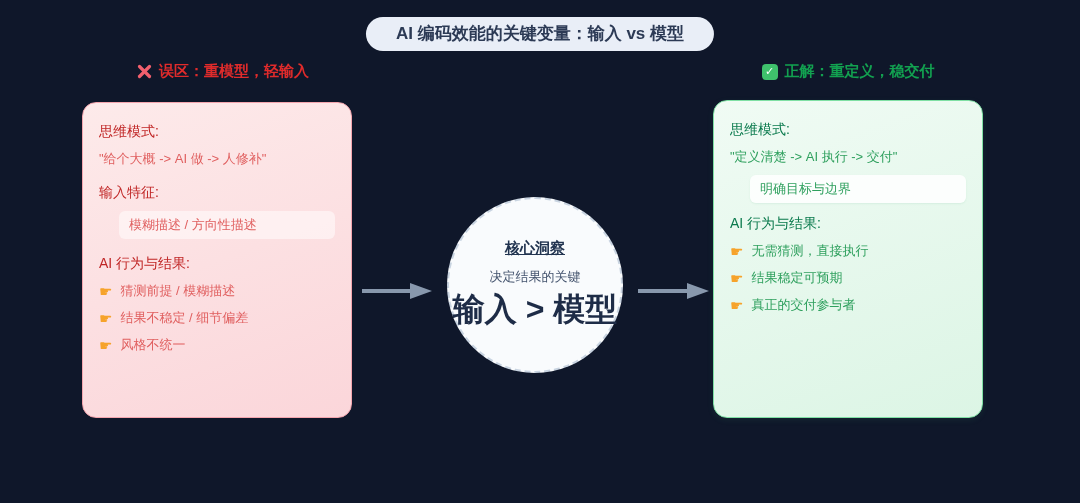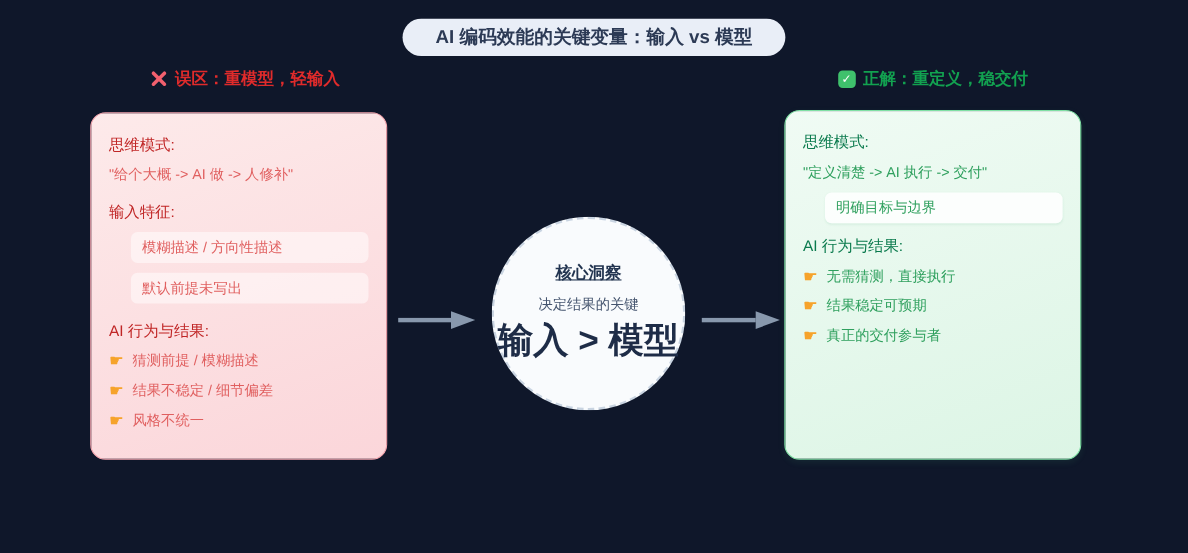--- a/index.html
+++ b/index.html
@@ -93,21 +93,20 @@
       <span>✓</span>
     </span>
     <span>正解：重定义，稳交付</span>
   </div>
 
   <div class="card red">
     <p class="sec-title">思维模式:</p>
     <p class="quote">"给个大概 -&gt; AI 做 -&gt; 人修补"</p>
     <p class="sec-title mt16">输入特征:</p>
     <div class="feature-box">模糊描述 / 方向性描述</div>
-    <div class="feature-box">默认前提未写出</div>
     <p class="sec-title mt16">AI 行为与结果:</p>
     <div class="bullet-row">
       <span class="bullet-ico">☛</span>
       <span>猜测前提 / 模糊描述</span>
     </div>
     <div class="bullet-row">
       <span class="bullet-ico">☛</span>
       <span>结果不稳定 / 细节偏差</span>
     </div>
     <div class="bullet-row">

